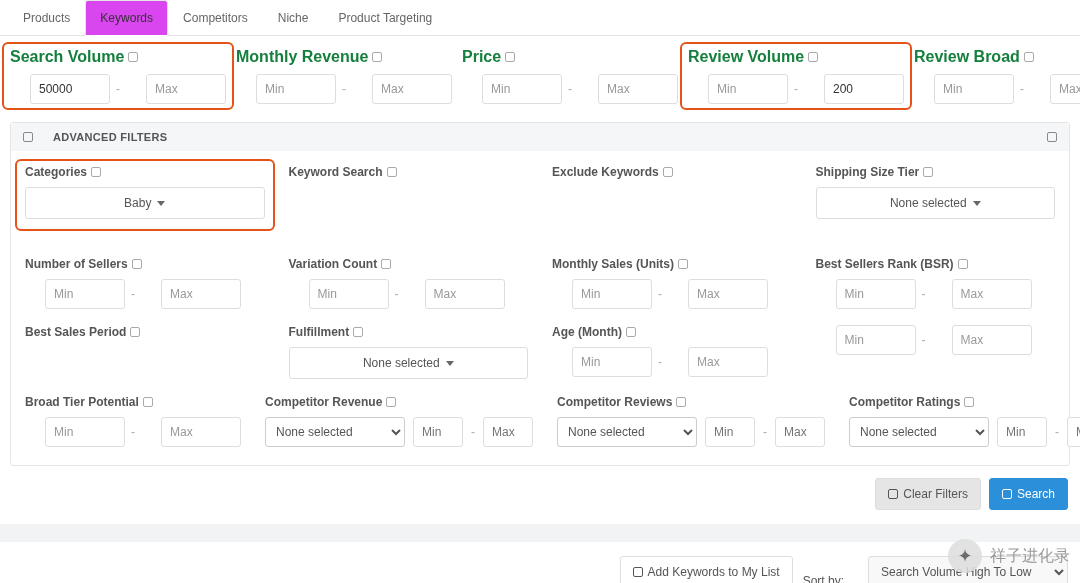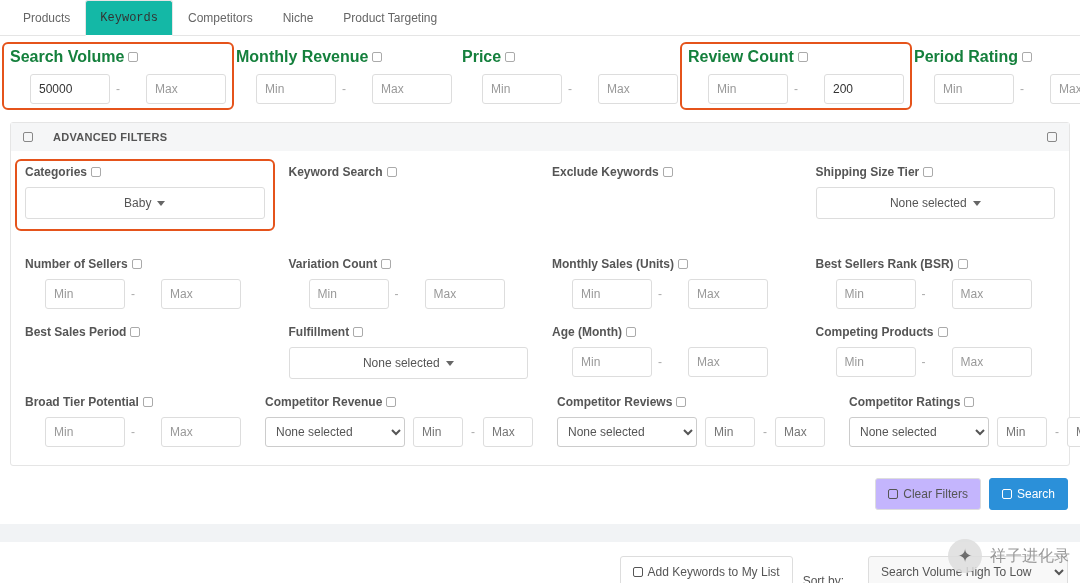--- a/index.html
+++ b/index.html
@@ -1,19 +1,19 @@
 <!DOCTYPE html>
 <html><head>
 <meta charset="utf-8">
 <style>
 * { box-sizing: border-box; margin: 0; padding: 0; }
 body { font-family: -apple-system, BlinkMacSystemFont, "Segoe UI", Arial, sans-serif; font-size: 12px; color: #333; background: #fff; width: 1080px; }
 .tabs { display: flex; border-bottom: 1px solid #e5e5e5; padding: 0 8px; }
 .tab { padding: 10px 14px; color: #666; cursor: pointer; border: 1px solid transparent; border-bottom: none; }
-.tab.active { color: #333; border: 1px solid #e5e5e5; border-bottom: 1px solid #fff; margin-bottom: -1px; background: #14b8a6; border-radius: 3px 3px 0 0; font-family: Liberation Mono, monospace; }
+.tab.active { color: #333; border: 1px solid #e5e5e5; border-bottom: 1px solid #fff; margin-bottom: -1px; background: #d946ef; border-radius: 3px 3px 0 0; }
 .filters-row { display: flex; gap: 10px; padding: 12px 10px 18px; }
 .filter-col { flex: 1; }
 .filter-label { font-size: 16px; color: #15803d; font-weight: 600; margin-bottom: 8px; display: flex; align-items: center; gap: 4px; }
 .help-icon { width: 10px; height: 10px; border: 1px solid #aaa; border-radius: 2px; display: inline-block; }
 .range-inputs { display: flex; align-items: center; gap: 6px; }
 .range-inputs input { width: 80px; padding: 7px 8px; border: 1px solid #ddd; border-radius: 3px; font-size: 12px; color: #333; margin-left: 20px; }
 .range-inputs input::placeholder { color: #999; }
 .range-sep { color: #aaa; }
 .hl { border: 2px solid #e5531b; border-radius: 6px; padding: 4px 6px; margin: -6px -8px; }
 .adv-panel { margin: 0 10px 12px; border: 1px solid #e5e5e5; border-radius: 3px; }
@@ -24,21 +24,21 @@
 .adv-col { flex: 1; }
 .adv-label { font-size: 12px; font-weight: 600; color: #555; margin-bottom: 8px; display: flex; align-items: center; gap: 4px; }
 .select-box { width: 100%; border: 1px solid #ddd; border-radius: 3px; padding: 8px 10px; text-align: center; color: #555; background: #fff; cursor: pointer; display: flex; justify-content: center; align-items: center; gap: 6px; font-size: 12px; }
 .caret { width: 0; height: 0; border-left: 4px solid transparent; border-right: 4px solid transparent; border-top: 5px solid #666; }
 .cat-hl { border: 2px solid #e5531b; border-radius: 6px; padding: 4px 8px 10px; margin: -6px -10px 10px; }
 select.native { width: 140px; padding: 6px 6px; border: 1px solid #ccc; border-radius: 3px; font-size: 12px; color: #555; background: #fff; }
 .inline-select-range { display: flex; align-items: center; gap: 8px; }
 .inline-select-range input { width: 50px; padding: 7px 8px; border: 1px solid #ddd; border-radius: 3px; font-size: 12px; }
 .actions-bar { display: flex; justify-content: flex-end; gap: 8px; padding: 0 12px 14px; }
 .btn { padding: 8px 12px; border-radius: 3px; font-size: 12px; cursor: pointer; display: inline-flex; align-items: center; gap: 5px; }
-.btn-clear { background: #c4b5fd; border: 1px solid #ddd; color: #555; }
+.btn-clear { background: #e5e5e5; border: 1px solid #ddd; color: #555; }
 .btn-search { background: #2b90d9; border: 1px solid #2b90d9; color: #fff; }
 .sq-icon { width: 10px; height: 10px; border: 1.5px solid currentColor; border-radius: 2px; display: inline-block; }
 .gap-bar { height: 18px; background: #f1f3f5; margin: 0; }
 .results-top { display: flex; justify-content: flex-end; align-items: center; gap: 10px; padding: 14px 12px; }
 .btn-outline { background: #fff; border: 1px solid #ddd; color: #555; }
 .sortby-wrap { display: flex; align-items: flex-end; gap: 24px; }
 .sortby-wrap label { color: #555; font-size: 12px; }
 .sortby-wrap select { width: 200px; padding: 7px 8px; border: 1px solid #ddd; border-radius: 3px; font-size: 12px; color: #555; background: #f8f8f8; }
 .watermark { position: fixed; right: 10px; bottom: 10px; display: flex; align-items: center; gap: 8px; color: #888; font-size: 16px; opacity: .85; pointer-events: none; }
 .wm-circle { width: 34px; height: 34px; border-radius: 50%; background: #ddd; display: flex; align-items: center; justify-content: center; font-size: 18px; color: #555; }
@@ -86,33 +86,33 @@
       </div>
     <div class="range-inputs">
       <input placeholder="Min" style="">
       <span class="range-sep">-</span>
       <input placeholder="Max" style="">
     </div>
   </div>
   <div class="filter-col">
     <div class="hl">
       <div class="filter-label">
-          <span>Review Count</span>
+          <span>Review Volume</span>
           <span class="help-icon"></span>
         </div>
       <div class="range-inputs">
         <input placeholder="Min" style="">
         <span class="range-sep">-</span>
         <input value="200" style="">
       </div>
     </div>
   </div>
   <div class="filter-col">
     <div class="filter-label">
-        <span>Period Rating</span>
+        <span>Review Broad</span>
         <span class="help-icon"></span>
       </div>
     <div class="range-inputs">
       <input placeholder="Min" style="">
       <span class="range-sep">-</span>
       <input placeholder="Max" style="">
     </div>
   </div>
   <div class="filter-col">
     <div class="filter-label">
@@ -243,24 +243,20 @@
             <span>Age (Month)</span>
             <span class="help-icon"></span>
           </div>
         <div class="range-inputs">
             <input placeholder="Min" style="">
             <span class="range-sep">-</span>
             <input placeholder="Max" style="">
           </div>
       </div>
       <div class="adv-col">
-        <div class="adv-label">
-            <span>Competing Products</span>
-            <span class="help-icon"></span>
-          </div>
         <div class="range-inputs">
             <input placeholder="Min" style="">
             <span class="range-sep">-</span>
             <input placeholder="Max" style="">
           </div>
       </div>
     </div>
 
     <div class="adv-row" style="margin-bottom:0">
       <div class="adv-col">

